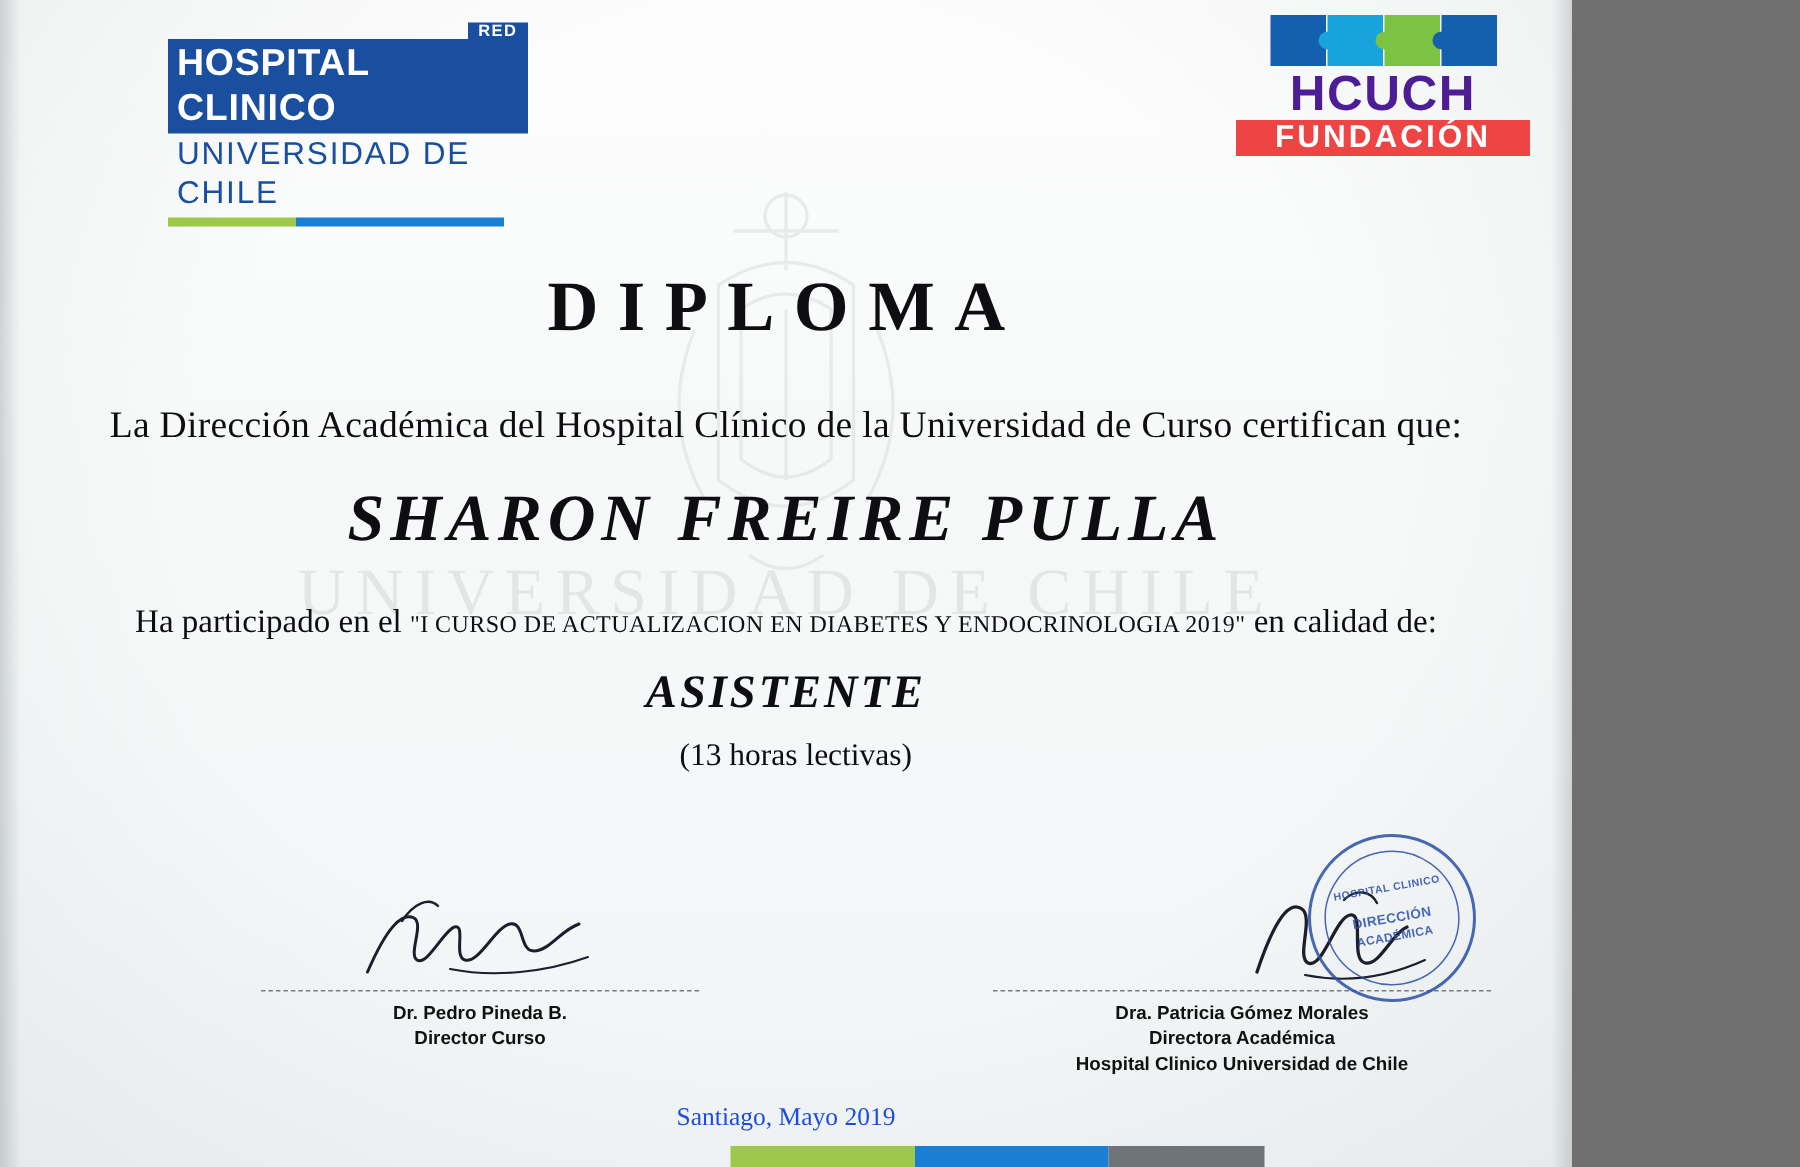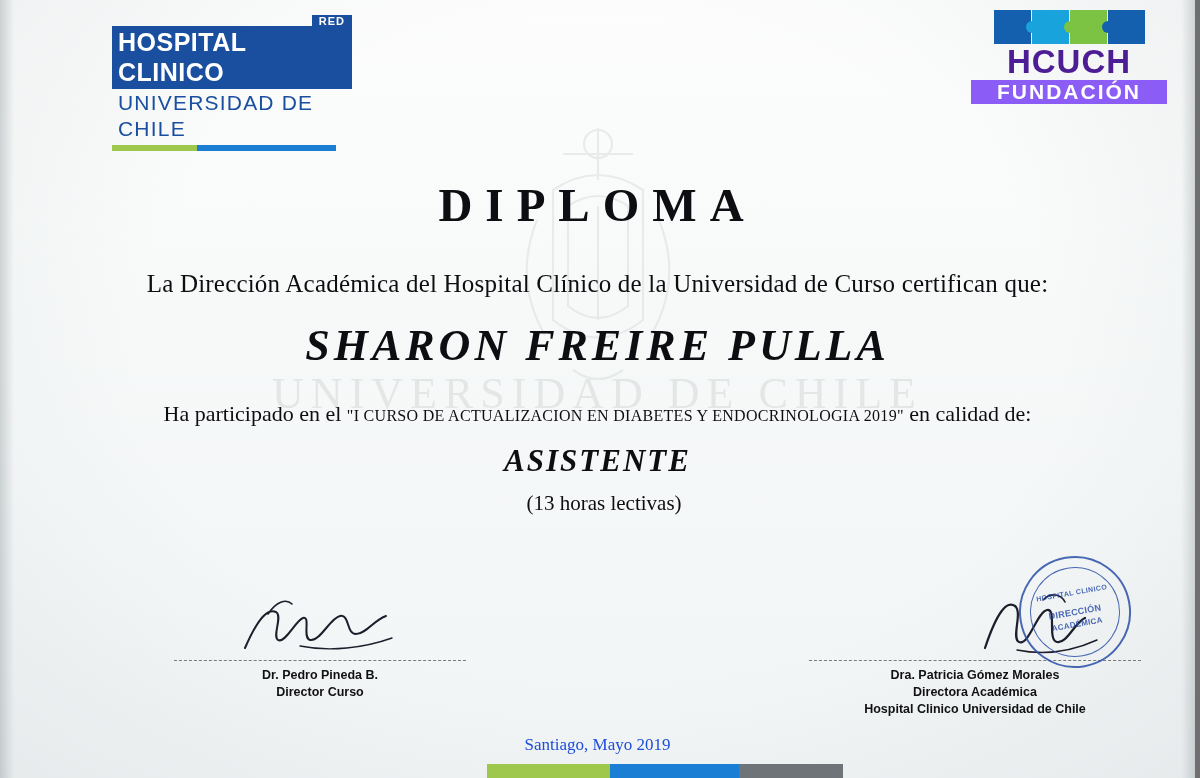--- a/index.html
+++ b/index.html
@@ -5,21 +5,21 @@
   html, body {
     margin: 0;
     padding: 0;
     background: #6f6f6f;
   }
   body {
     font-family: "Liberation Serif", serif;
   }
   .page {
     position: relative;
-    width: 1195px;
+    width: 1048px;
     height: 778px;
     background: #ffffff;
     overflow: hidden;
   }
   
   .paper-tint {
     position: absolute;
     inset: 0;
     background:
       radial-gradient(ellipse at 50% 45%, rgba(255,255,255,0) 55%, rgba(208,214,216,0.35) 100%),
@@ -123,21 +123,21 @@
     letter-spacing: 1px;
     color: #4c1d95;
     line-height: 34px;
   }
   .fundacion-word {
     font-family: "Liberation Sans", sans-serif;
     font-weight: bold;
     font-size: 21px;
     letter-spacing: 2px;
     color: #ffffff;
-    background: #8b5cf6;
+    background: #ef4444;
     line-height: 24px;
     margin-top: 1px;
   }
 
   
   .watermark {
     position: absolute;
     left: 0;
     right: 0;
     top: 120px;

